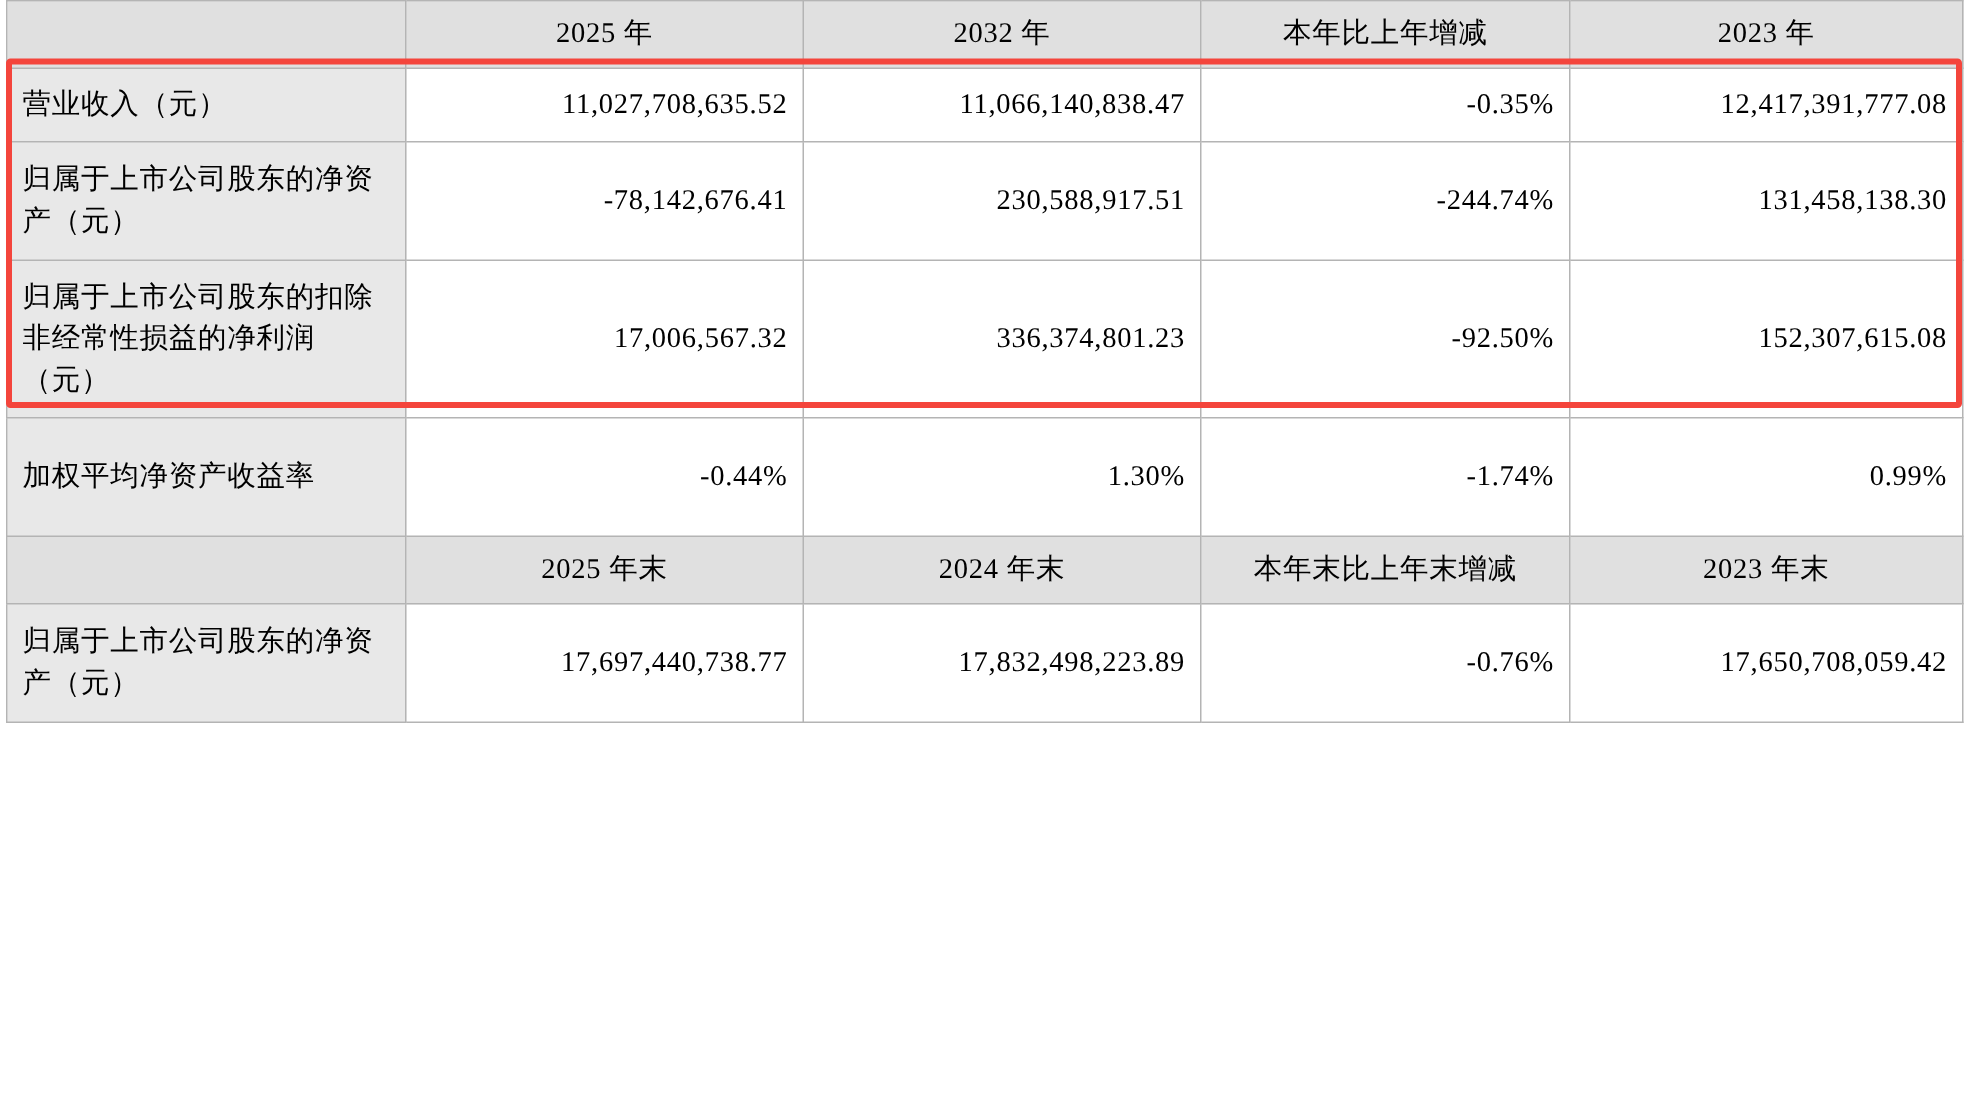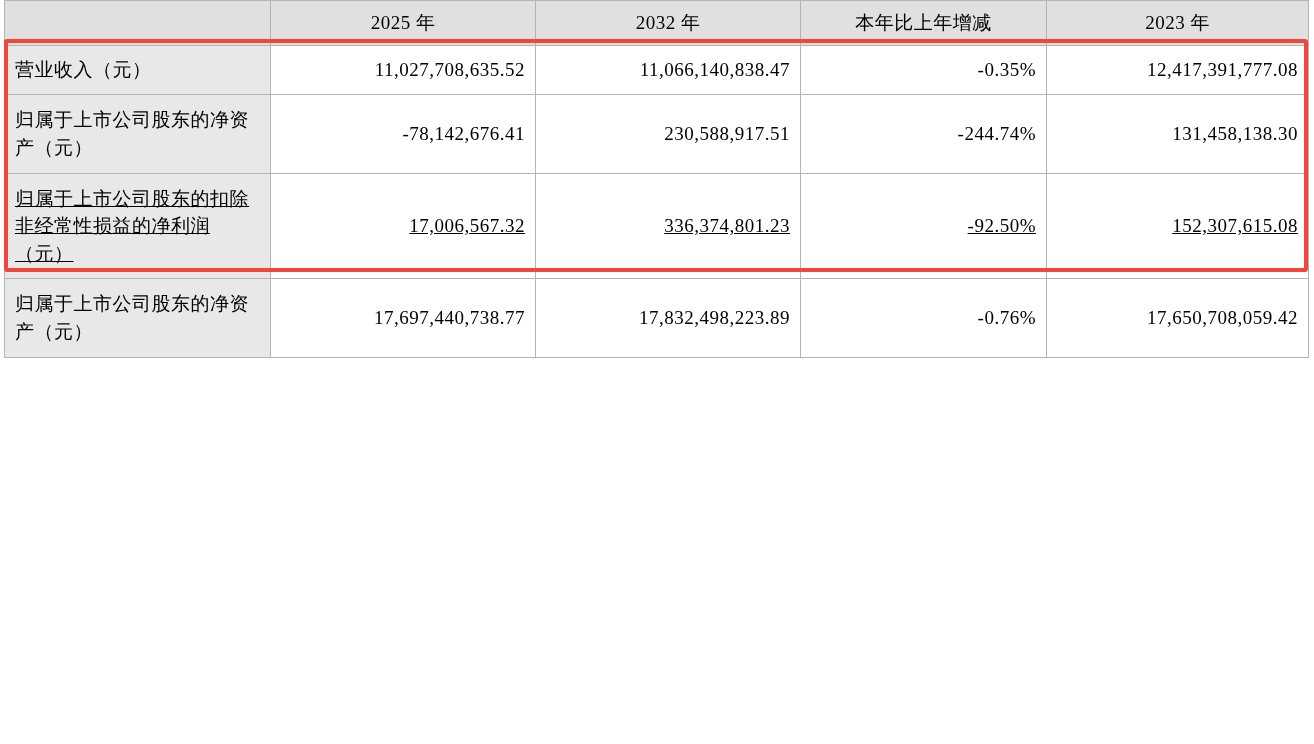--- a/index.html
+++ b/index.html
@@ -55,21 +55,21 @@
     text-align: right;
     font-family: "Liberation Serif", "DejaVu Serif", serif;
     letter-spacing: 1.1px;
   }
   td.blank {
     background: #e0e0e0;
   }
   .row-h td { height: 32px; }
   .row-1 td { height: 36px; }
   .row-2 td { height: 66px; }
-  .row-3 td { height: 92px; text-decoration: underline; }
+  .row-3 td { height: 92px; }
 
   .highlight-box {
     position: absolute;
     border: 4px solid #f4453c;
     border-radius: 3px;
     pointer-events: none;
     box-sizing: border-box;
   }
 </style>
 </head>
@@ -114,21 +114,35 @@
         <td class="label">归属于上市公司股东的扣除非经常性损益的净利润（元）</td>
         <td class="num">17,006,567.32</td>
         <td class="num">336,374,801.23</td>
         <td class="num">-92.50%</td>
         <td class="num">152,307,615.08</td>
       </tr>
 
 
 
 
+      <tr class="row-2">
+        <td class="label">加权平均净资产收益率</td>
+        <td class="num">-0.44%</td>
+        <td class="num">1.30%</td>
+        <td class="num">-1.74%</td>
+        <td class="num">0.99%</td>
+      </tr>
 
+      <tr class="row-h">
+        <td class="blank"></td>
+        <td class="hdr">2025 年末</td>
+        <td class="hdr">2024 年末</td>
+        <td class="hdr">本年末比上年末增减</td>
+        <td class="hdr">2023 年末</td>
+      </tr>
 
 
       <tr class="row-2">
         <td class="label">归属于上市公司股东的净资产（元）</td>
         <td class="num">17,697,440,738.77</td>
         <td class="num">17,832,498,223.89</td>
         <td class="num">-0.76%</td>
         <td class="num">17,650,708,059.42</td>
       </tr>
     </tbody>

